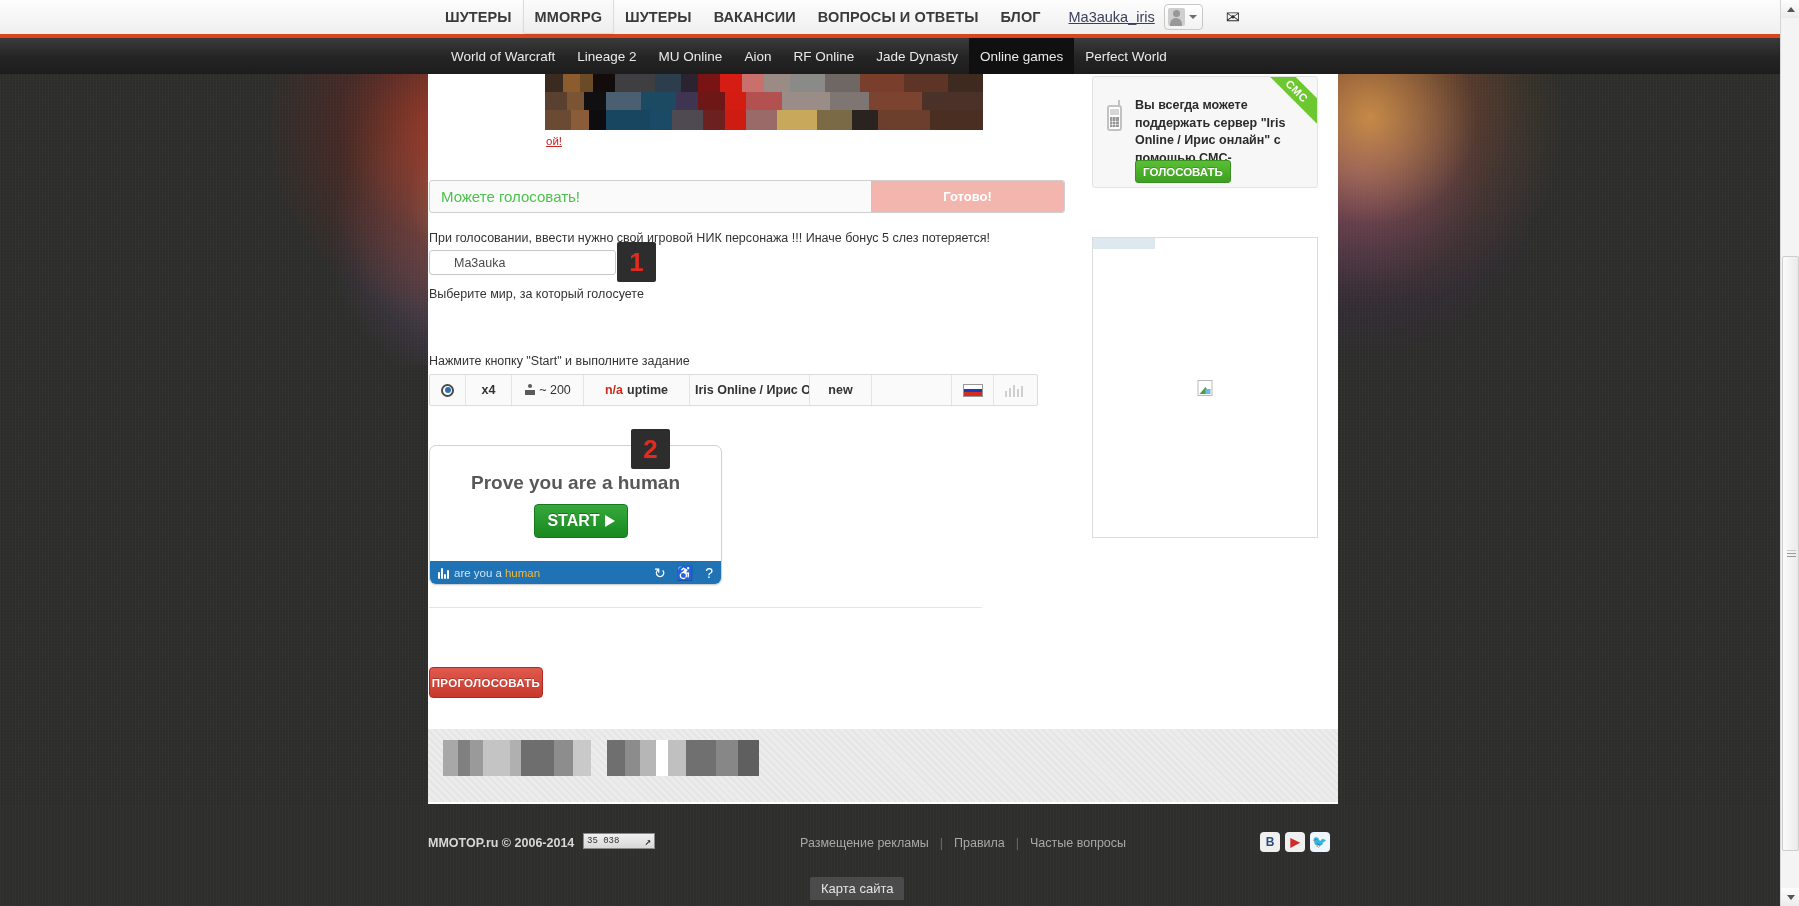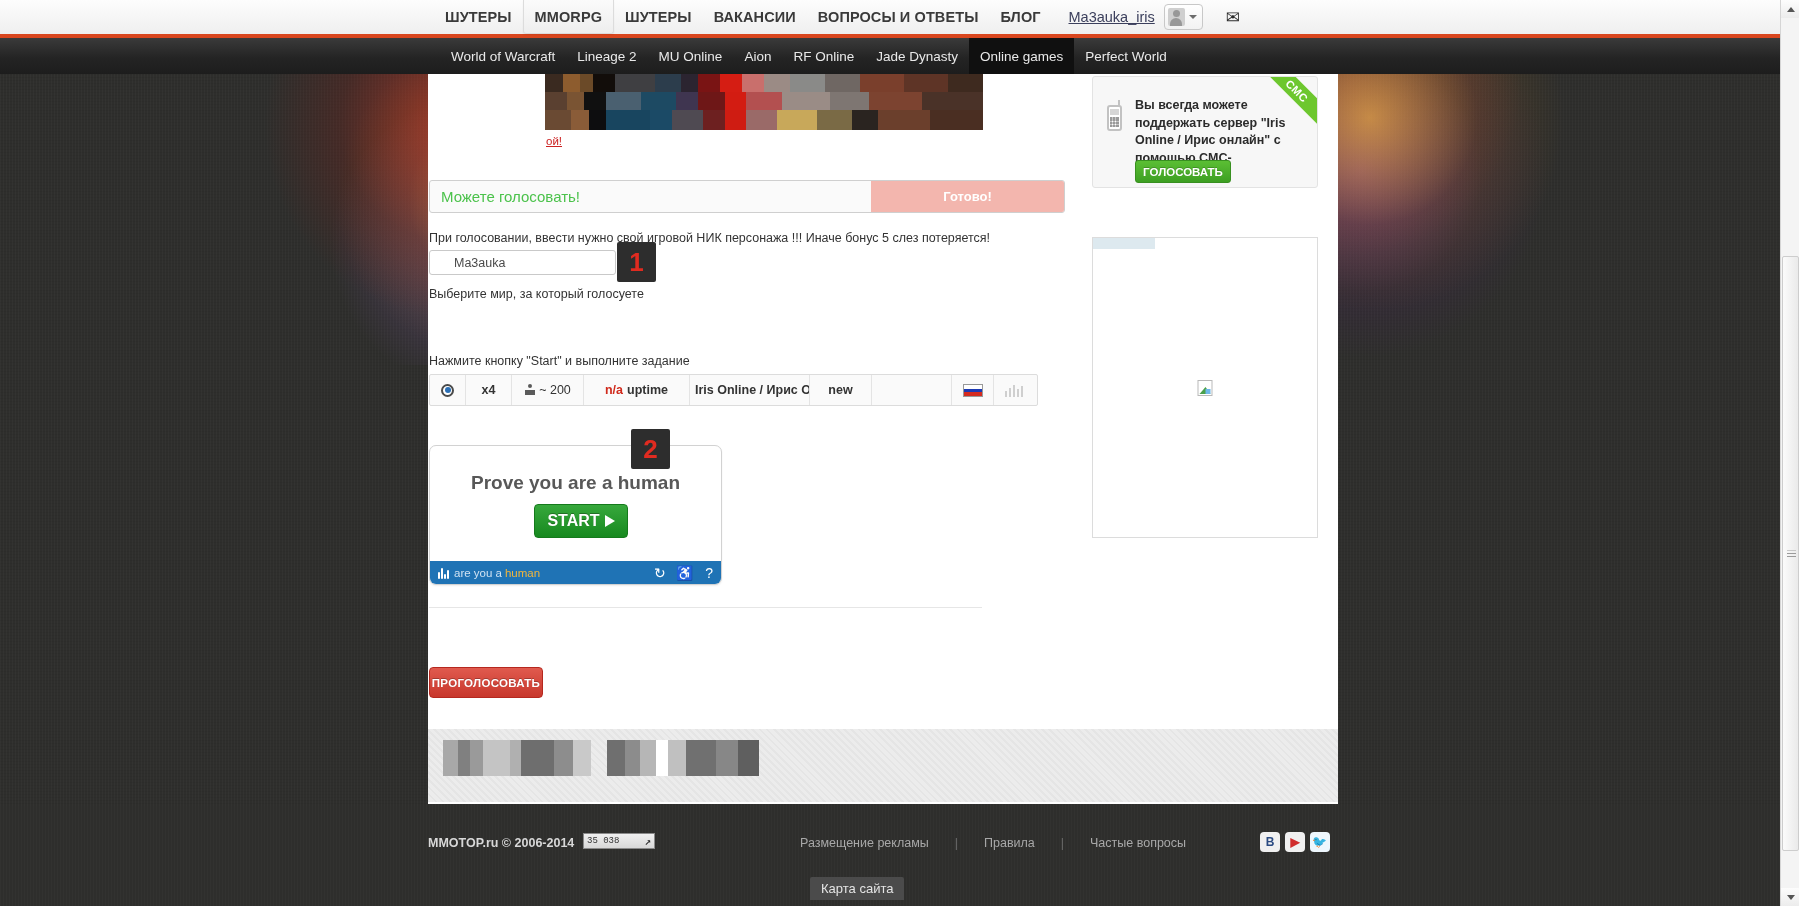--- a/index.html
+++ b/index.html
@@ -408,21 +408,21 @@
     position: absolute; left: 583px; top: 27px; width: 72px; height: 16px;
     background: linear-gradient(#f0f0f0, #d8d8d8);
     border: 1px solid #8a8a8a;
     display: flex; align-items: center; justify-content: space-between;
     padding: 0 3px; font-size: 9px; color: #333;
     font-family: "Liberation Mono", monospace;
   }
   .f-counter .arrow { font-size: 11px; color: #222; }
   .f-links {
     position: absolute; left: 800px; top: 30px;
-    display: flex; align-items: center; gap: 26px;
+    display: flex; align-items: center; gap: 11px;
     font-size: 12.5px; color: #a8a8a8; text-align: center;
   }
   .f-links a { color: #a8a8a8; text-decoration: none; }
   .f-links .sep { color: #6a6a6a; }
   .f-social { position: absolute; left: 1260px; top: 832px; display: flex; gap: 5px; z-index: 13; }
   .soc {
     width: 20px; height: 20px; border-radius: 4px;
     display: flex; align-items: center; justify-content: center;
     font-size: 12px; font-weight: bold;
     background: #f0f0f0;

